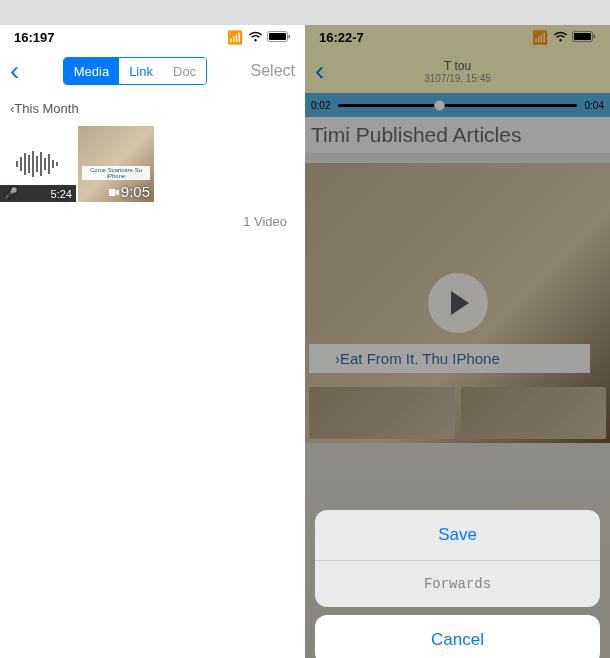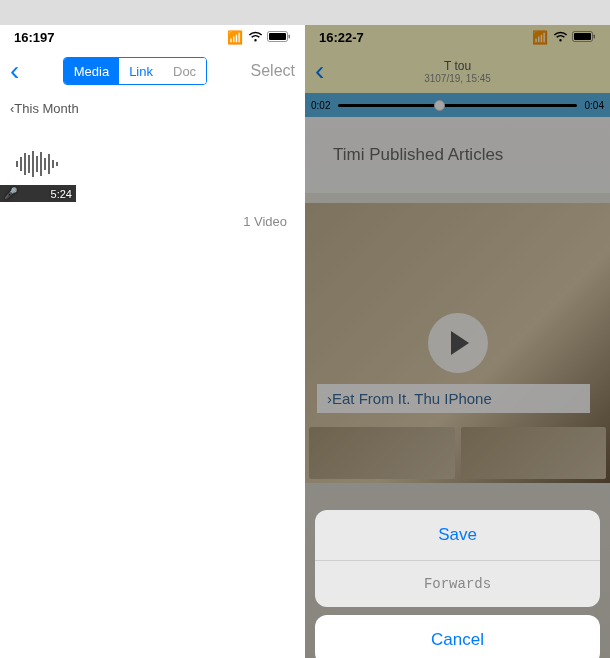--- a/index.html
+++ b/index.html
@@ -32,26 +32,26 @@
     
     .phone.right .overlay { position: absolute; inset: 0; background: rgba(0,0,0,0.35); z-index: 5; }
     .phone.right .status-bar, .phone.right .nav-bar { position: relative; z-index: 1; }
     .nav-title { position: absolute; left: 50%; transform: translateX(-50%); text-align: center; }
     .nav-title .t1 { font-size: 12px; color: #555; }
     .nav-title .t2 { font-size: 10px; color: #888; }
     .scrubber { height: 24px; background: #5ab0e0; display: flex; align-items: center; padding: 0 6px; font-size: 10px; color: #000; position: relative; z-index: 1; }
     .scrubber-track { flex: 1; height: 3px; background: #000; margin: 0 8px; position: relative; border-radius: 2px; }
     .scrubber-thumb { position: absolute; top: -4px; left: 40%; width: 11px; height: 11px; background: #fff; border-radius: 50%; border: 1px solid #ccc; }
     .content-area { flex: 1; background: linear-gradient(180deg, #e8e6e0 0%, #d0ccc0 100%); position: relative; z-index: 1; overflow: hidden; }
-    .article-header { padding: 28px; font-size: 17px; color: #666; background: rgba(255,255,255,0.5); }
+    .article-header { padding: 6px; font-size: 21px; color: #666; background: rgba(255,255,255,0.5); }
     .video-preview { margin: 10px 0 0 0; height: 280px; background: linear-gradient(135deg, #c0b090 0%, #d8c8a8 60%, #6b5840 100%); position: relative; display: flex; align-items: center; justify-content: center; }
     .video-preview .apple-logo { position: absolute; top: 80px; right: 70px; font-size: 34px; color: #1a1a1a; }
     .play-circle { width: 60px; height: 60px; background: rgba(255,255,255,0.85); border-radius: 50%; display: flex; align-items: center; justify-content: center; cursor: pointer; position: relative; z-index: 2; }
     .play-triangle { width: 0; height: 0; border-left: 18px solid #555; border-top: 12px solid transparent; border-bottom: 12px solid transparent; margin-left: 5px; }
-    .video-caption { position: absolute; bottom: 70px; left: 12px; right: 20px; background: rgba(255,255,255,0.92); padding: 6px 10px; font-size: 15px; color: #3a6a9a; }
+    .video-caption { position: absolute; bottom: 70px; left: 4px; right: 20px; background: rgba(255,255,255,0.92); padding: 6px 26px; font-size: 15px; color: #3a6a9a; }
     .thumb-row { position: absolute; bottom: 0; left: 0; right: 0; height: 60px; display: flex; gap: 6px; padding: 4px; }
     .thumb-row div { flex: 1; background: linear-gradient(135deg, #a89878, #c8b8a0); border-radius: 2px; }
 
     .action-sheet { position: absolute; bottom: 18px; left: 10px; right: 10px; z-index: 10; }
     .action-group { background: rgba(240,240,240,0.94); backdrop-filter: blur(10px); border-radius: 12px; overflow: hidden; }
     .action-item { padding: 15px; text-align: center; font-size: 17px; color: #007aff; border-bottom: 0.5px solid rgba(0,0,0,0.12); cursor: pointer; }
     .action-item.dim { color: #888; font-size: 14px; font-family: Liberation Mono, monospace; }
     .action-item:last-child { border-bottom: none; }
     .action-cancel { margin-top: 8px; background: #fff; border-radius: 12px; padding: 15px; text-align: center; font-size: 17px; color: #007aff; font-weight: 500; cursor: pointer; }
   </style>
@@ -105,20 +105,33 @@
           <line x1="36" y1="5" x2="36" y2="25"></line>
             <line x1="40" y1="11" x2="40" y2="19"></line>
           <line x1="44" y1="13" x2="44" y2="17"></line>
         </g>
       </svg>
       <div class="media-duration" style="background:rgba(0,0,0,0.8);left:0;right:0;bottom:0;padding:2px 4px;">
         <span>🎤</span>
         <span style="margin-left:auto">5:24</span>
       </div>
     </div>
+    <div class="media-item video-thumb">
+      <span class="apple-logo"></span>
+      <div class="caption-strip">Come Scaricare Su iPhone</div>
+      <div class="media-duration">
+        <span>
+          <svg width="10" height="7" viewBox="0 0 10 7">
+              <rect x="0" y="0" width="6.5" height="7" rx="1" fill="#fff"></rect>
+              <path d="M7 2l3-1.5v6L7 5z" fill="#fff"></path>
+            </svg>
+        </span>
+        <span style="font-size:15px;font-weight:300">9:05</span>
+      </div>
+    </div>
   </div>
 
   <div class="count-label">1 Video</div>
 
   <div class="home-indicator"></div>
 </div>
 
 <div class="phone right">
   <div class="status-bar">
     <span class="time">16:22-7</span>

